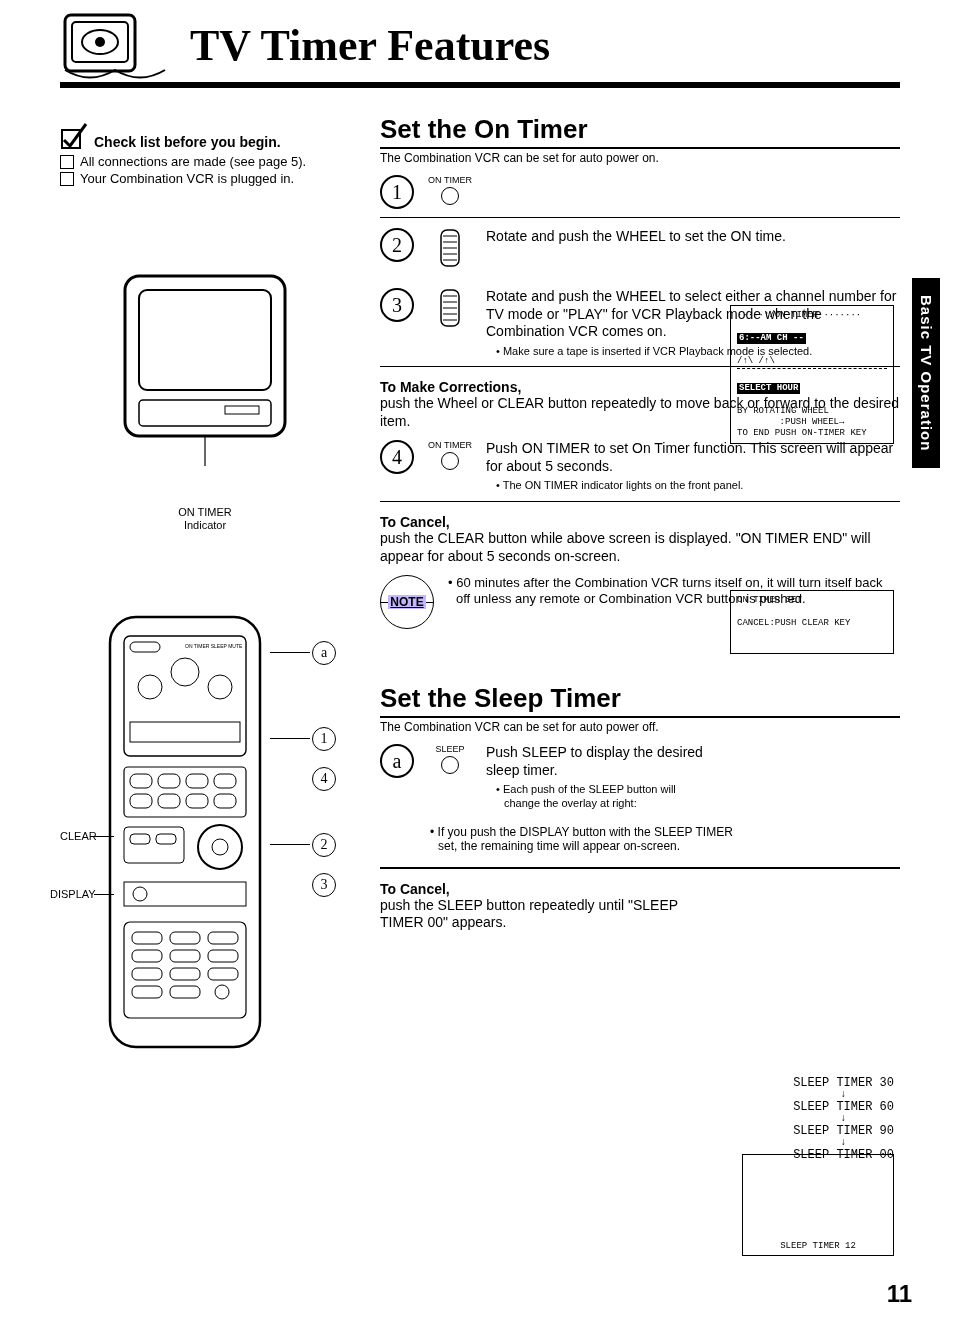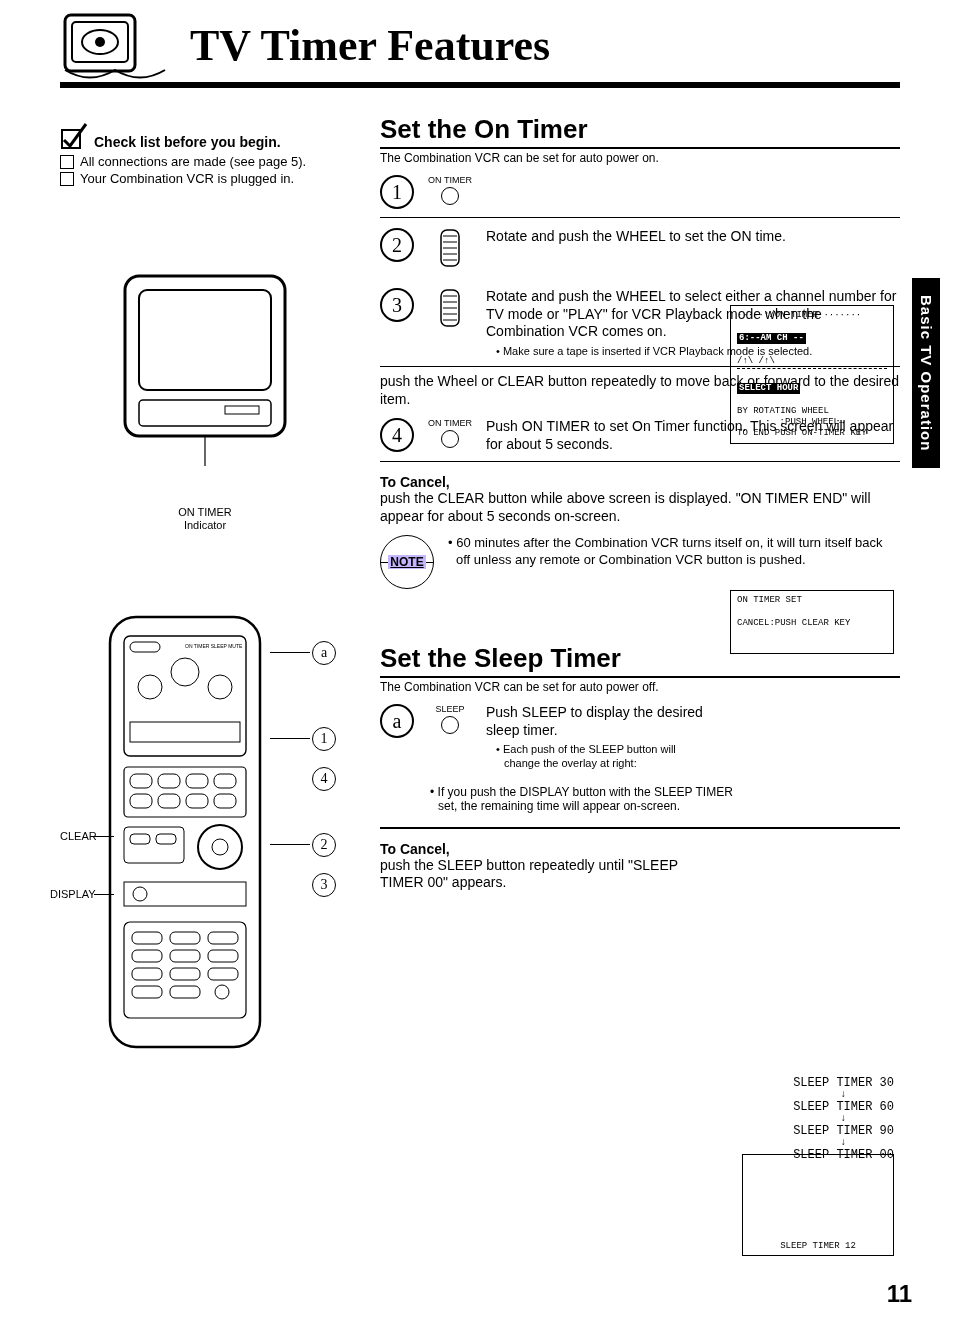--- a/index.html
+++ b/index.html
@@ -200,30 +200,32 @@
               <line x1="6" y1="26" x2="20" y2="26" stroke="#000"></line>
               <line x1="6" y1="32" x2="20" y2="32" stroke="#000"></line>
             </svg>
         </div>
         <div class="step-text">
           <span>Rotate and push the WHEEL to select either a channel number for TV mode or "PLAY" for VCR Playback mode when the Combination VCR comes on.</span>
           <div class="bullet">• <span>Make sure a tape is inserted if VCR Playback mode is selected.</span></div>
         </div>
       </div>
 
+      <div class="subhead">To Make Corrections,</div>
       <div class="subtext">push the Wheel or CLEAR button repeatedly to move back or forward to the desired item.</div>
 
       <div class="step">
         <div class="step-num">4</div>
         <div class="step-icon">
           <span>ON TIMER</span>
           <div class="icon-circle"></div>
         </div>
         <div class="step-text">
           <span>Push ON TIMER to set On Timer function. This screen will appear for about 5 seconds.</span>
+          <div class="bullet">• <span>The ON TIMER indicator lights on the front panel.</span></div>
         </div>
       </div>
 
       <div class="subhead">To Cancel,</div>
       <div class="subtext">push the CLEAR button while above screen is displayed. "ON TIMER END" will appear for about 5 seconds on-screen.</div>
 
       <div class="note-row">
         <div class="note-badge">
             <span>NOTE</span>
           </div>

